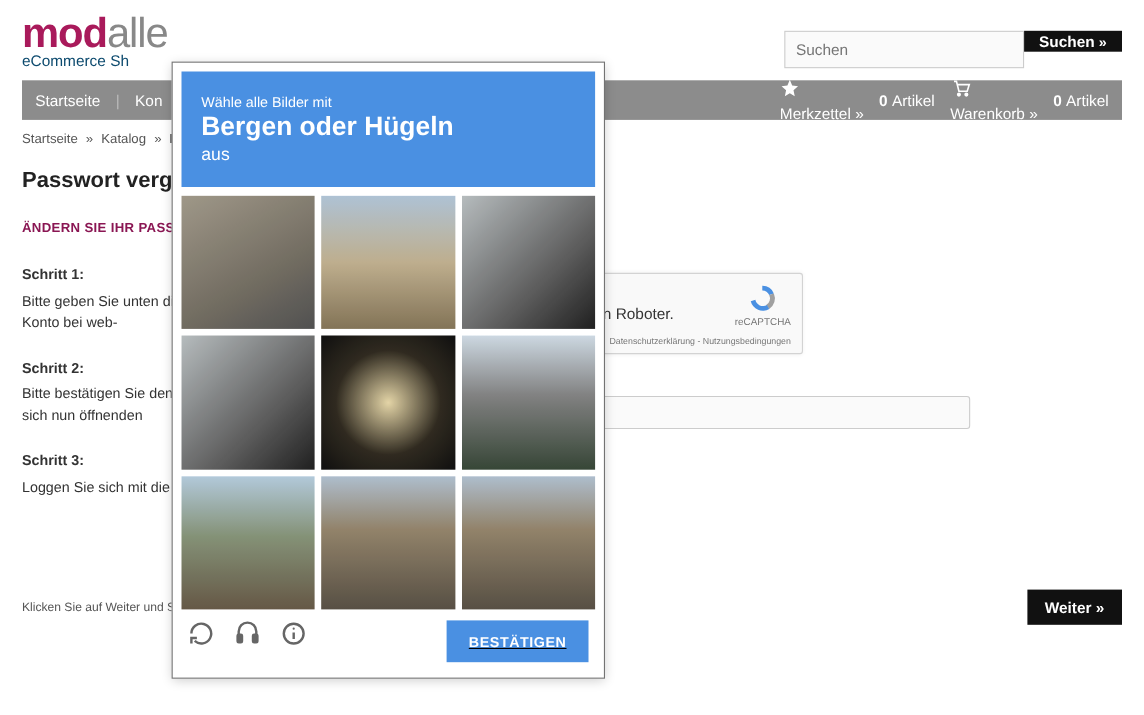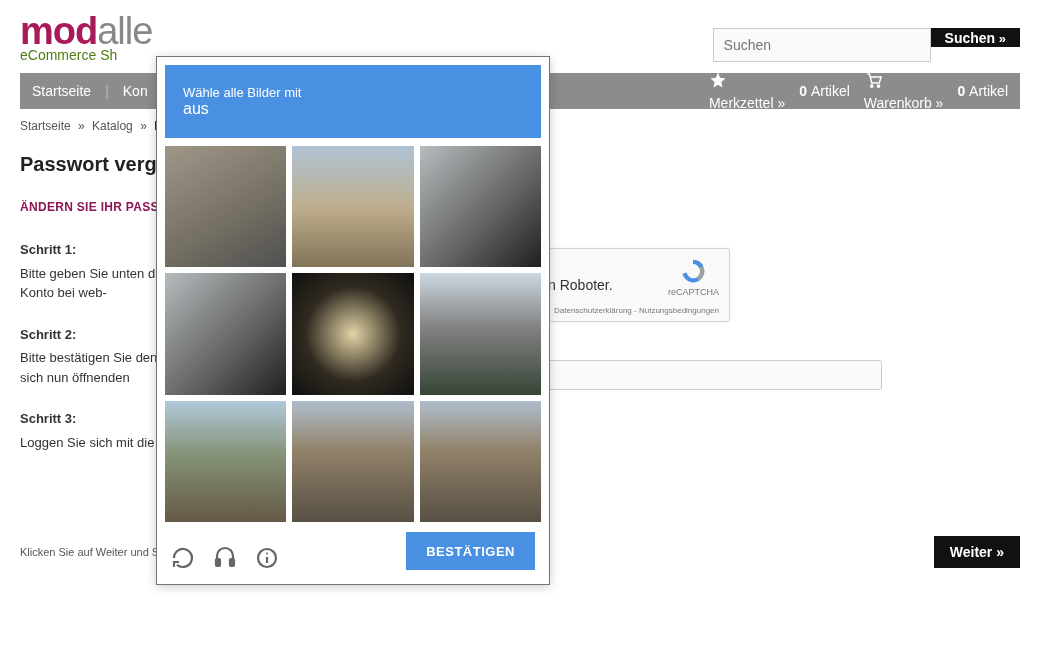--- a/index.html
+++ b/index.html
@@ -2,21 +2,21 @@
 <html><head>
 <meta charset="utf-8">
 <style>
   * { box-sizing: border-box; margin: 0; padding: 0; }
   body { font-family: Arial, Helvetica, sans-serif; background: #fff; width: 1040px; height: 650px; position: relative; overflow: hidden; }
   
   .header { padding: 10px 20px 0 20px; display: flex; justify-content: space-between; align-items: flex-start; }
   .logo { font-size: 38px; font-weight: 400; letter-spacing: -1px; color: #333; }
   .logo .m1 { color: #a91a5b; font-weight: 600; }
   .logo .m2 { color: #888; font-weight: 300; }
-  .logo-sub { font-size: 14px; color: #4d7c0f; margin-top: -6px; }
+  .logo-sub { font-size: 14px; color: #0c4a6e; margin-top: -6px; }
   
   .search-wrap { display: flex; margin-top: 18px; }
   .search-input { width: 218px; height: 34px; border: 1px solid #ccc; padding: 0 10px; font-size: 14px; color: #888; background: #fafafa; }
   .search-btn { height: 19px; padding: 0 14px; background: #111; color: #fff; border: none; font-size: 14px; font-weight: bold; cursor: pointer; }
   .search-btn .arr { font-size: 13px; }
   
   .navbar { background: #8c8c8c; height: 36px; margin: 10px 20px 0 20px; display: flex; align-items: center; padding: 0 12px; color: #fff; font-size: 14px; }
   .nav-left { display: flex; align-items: center; gap: 14px; }
   .nav-item { cursor: pointer; }
   .nav-sep { color: #bbb; }
@@ -62,21 +62,21 @@
   .tile { aspect-ratio: 1/1; background: #888; cursor: pointer; position: relative; overflow: hidden; }
   .tile.road { background: linear-gradient(150deg, #a8a090 0%, #7a7468 60%, #555 100%); }
   .tile.hill { background: linear-gradient(to bottom, #b8cde0 0%, #c9b896 50%, #8a7a5c 100%); }
   .tile.car { background: linear-gradient(135deg, #c0c6c8 0%, #666 60%, #222 100%); }
   .tile.underpass { background: radial-gradient(ellipse at center, #f0e0b0 0%, #332d22 55%, #111 100%); }
   .tile.town { background: linear-gradient(to bottom, #bcd4e6 0%, #8c9a7e 45%, #6b5d4a 100%); }
   .tile.street { background: linear-gradient(to bottom, #b8c8d8 0%, #9a8a70 40%, #5c5448 100%); }
   .tile.lights { background: linear-gradient(to bottom, #d8e4ee 0%, #888 45%, #3a4a3a 100%); }
   .tile::after { content: ""; position: absolute; inset: 0; background: rgba(0,0,0,0.05); }
   
-  .challenge-foot { display: flex; align-items: flex-end; padding: 10px 6px 6px 6px; }
+  .challenge-foot { display: flex; align-items: flex-start; padding: 10px 6px 6px 6px; text-decoration: underline; }
   .foot-icons { display: flex; gap: 18px; color: #777; }
   .foot-icons span { cursor: pointer; display: inline-flex; }
   .confirm-btn { margin-left: auto; background: #4a90e2; color: #fff; border: none; height: 38px; padding: 0 20px; font-size: 13px; font-weight: bold; letter-spacing: 0.5px; cursor: pointer; }
   
   svg { display: block; }
 </style>
 </head>
 <body>
 
 <div class="header">
@@ -162,20 +162,21 @@
 </div>
 
 <div class="footer-row">
   <span class="footer-hint">Klicken Sie auf Weiter und Sie</span>
   <button class="next-btn"><span>Weiter</span><span> »</span></button>
 </div>
 
 <div class="challenge">
   <div class="challenge-head">
     <div class="line1">Wähle alle Bilder mit</div>
+    <div class="line2">Bergen oder Hügeln</div>
     <div class="line3">aus</div>
   </div>
   <div class="grid">
     <div class="tile road"></div>
     <div class="tile hill"></div>
     <div class="tile car"></div>
     <div class="tile car"></div>
     <div class="tile underpass"></div>
     <div class="tile lights"></div>
     <div class="tile town"></div>

